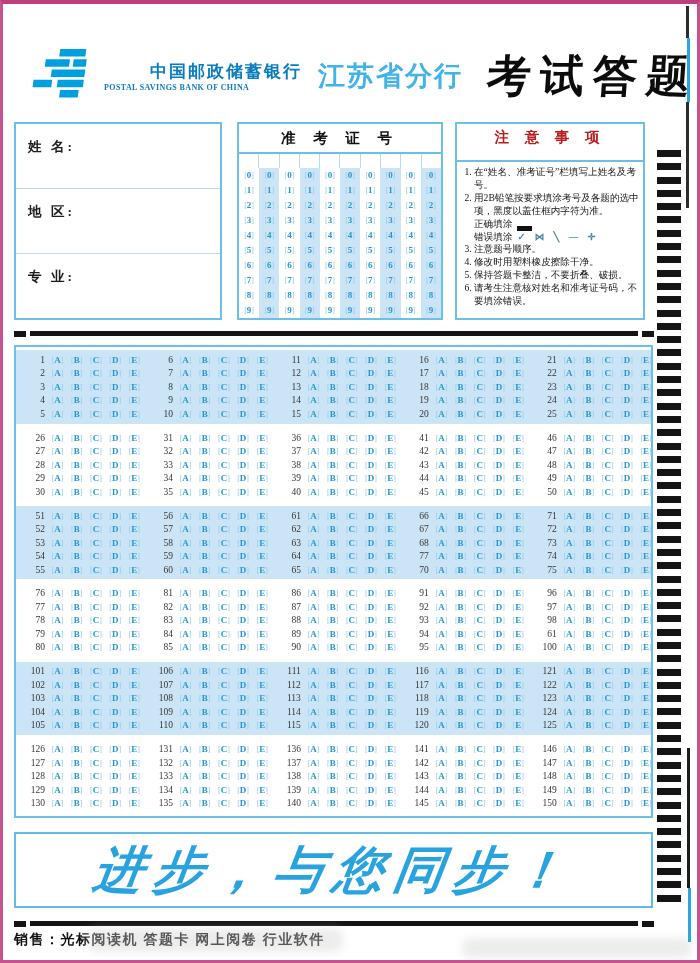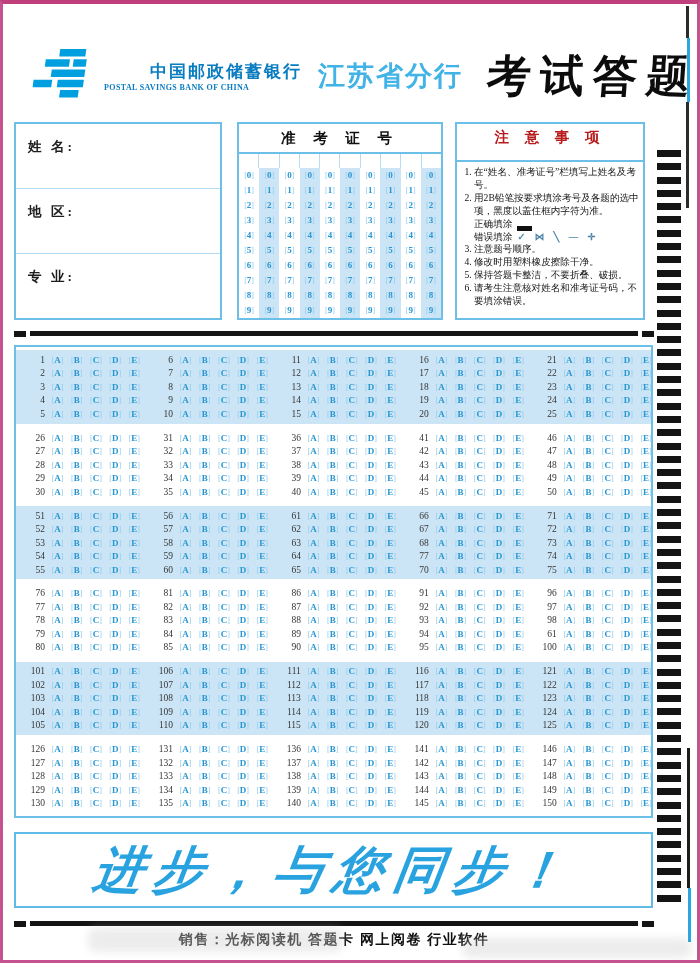--- a/index.html
+++ b/index.html
@@ -60,21 +60,21 @@
   .qrow { display:flex; height:13.5px; align-items:center; }
   .qcell { flex:1; display:flex; align-items:center; padding-left:7px; }
   .qnum { width:22px; text-align:right; font-family:"Liberation Serif", serif; font-size:9.5px; color:#353535; margin-right:3px; }
   .bubble { width:19.2px; text-align:center; font-family:"Liberation Serif", serif; font-weight:bold; font-size:9px; color:#2796d2; }
   .bubble::before { content:"["; color:#8fccec; font-weight:normal; font-size:8px; }
   .bubble::after  { content:"]"; color:#8fccec; font-weight:normal; font-size:8px; }
 
   
   .slogan-box { position:absolute; left:14px; top:832px; width:639px; height:76px; border:2px solid #5fbce6; display:flex; align-items:center; justify-content:center; background:#fff; }
   .slogan-text { font-family:"DejaVu Serif", serif; font-weight:bold; font-style:italic; font-size:50px; color:#29a3e0; letter-spacing:10px; transform:skewX(-8deg); white-space:nowrap; }
-  .footer-line { position:absolute; top:931px; left:14px; width:640px; text-align:center; font-weight:bold; font-size:14px; letter-spacing:1.5px; color:#101010; }
+  .footer-line { position:absolute; top:931px; left:14px; width:640px; font-weight:bold; font-size:14px; letter-spacing:1.5px; color:#101010; }
 
   
   .edge-strip { position:absolute; width:3px; z-index:45; }
   .shadow-blob { position:absolute; background:#cfcfcf; opacity:.38; filter:blur(4px); border-radius:8px; z-index:1; }
 </style>
 </head>
 <body>
 
 <div class="page-border"></div>
 

